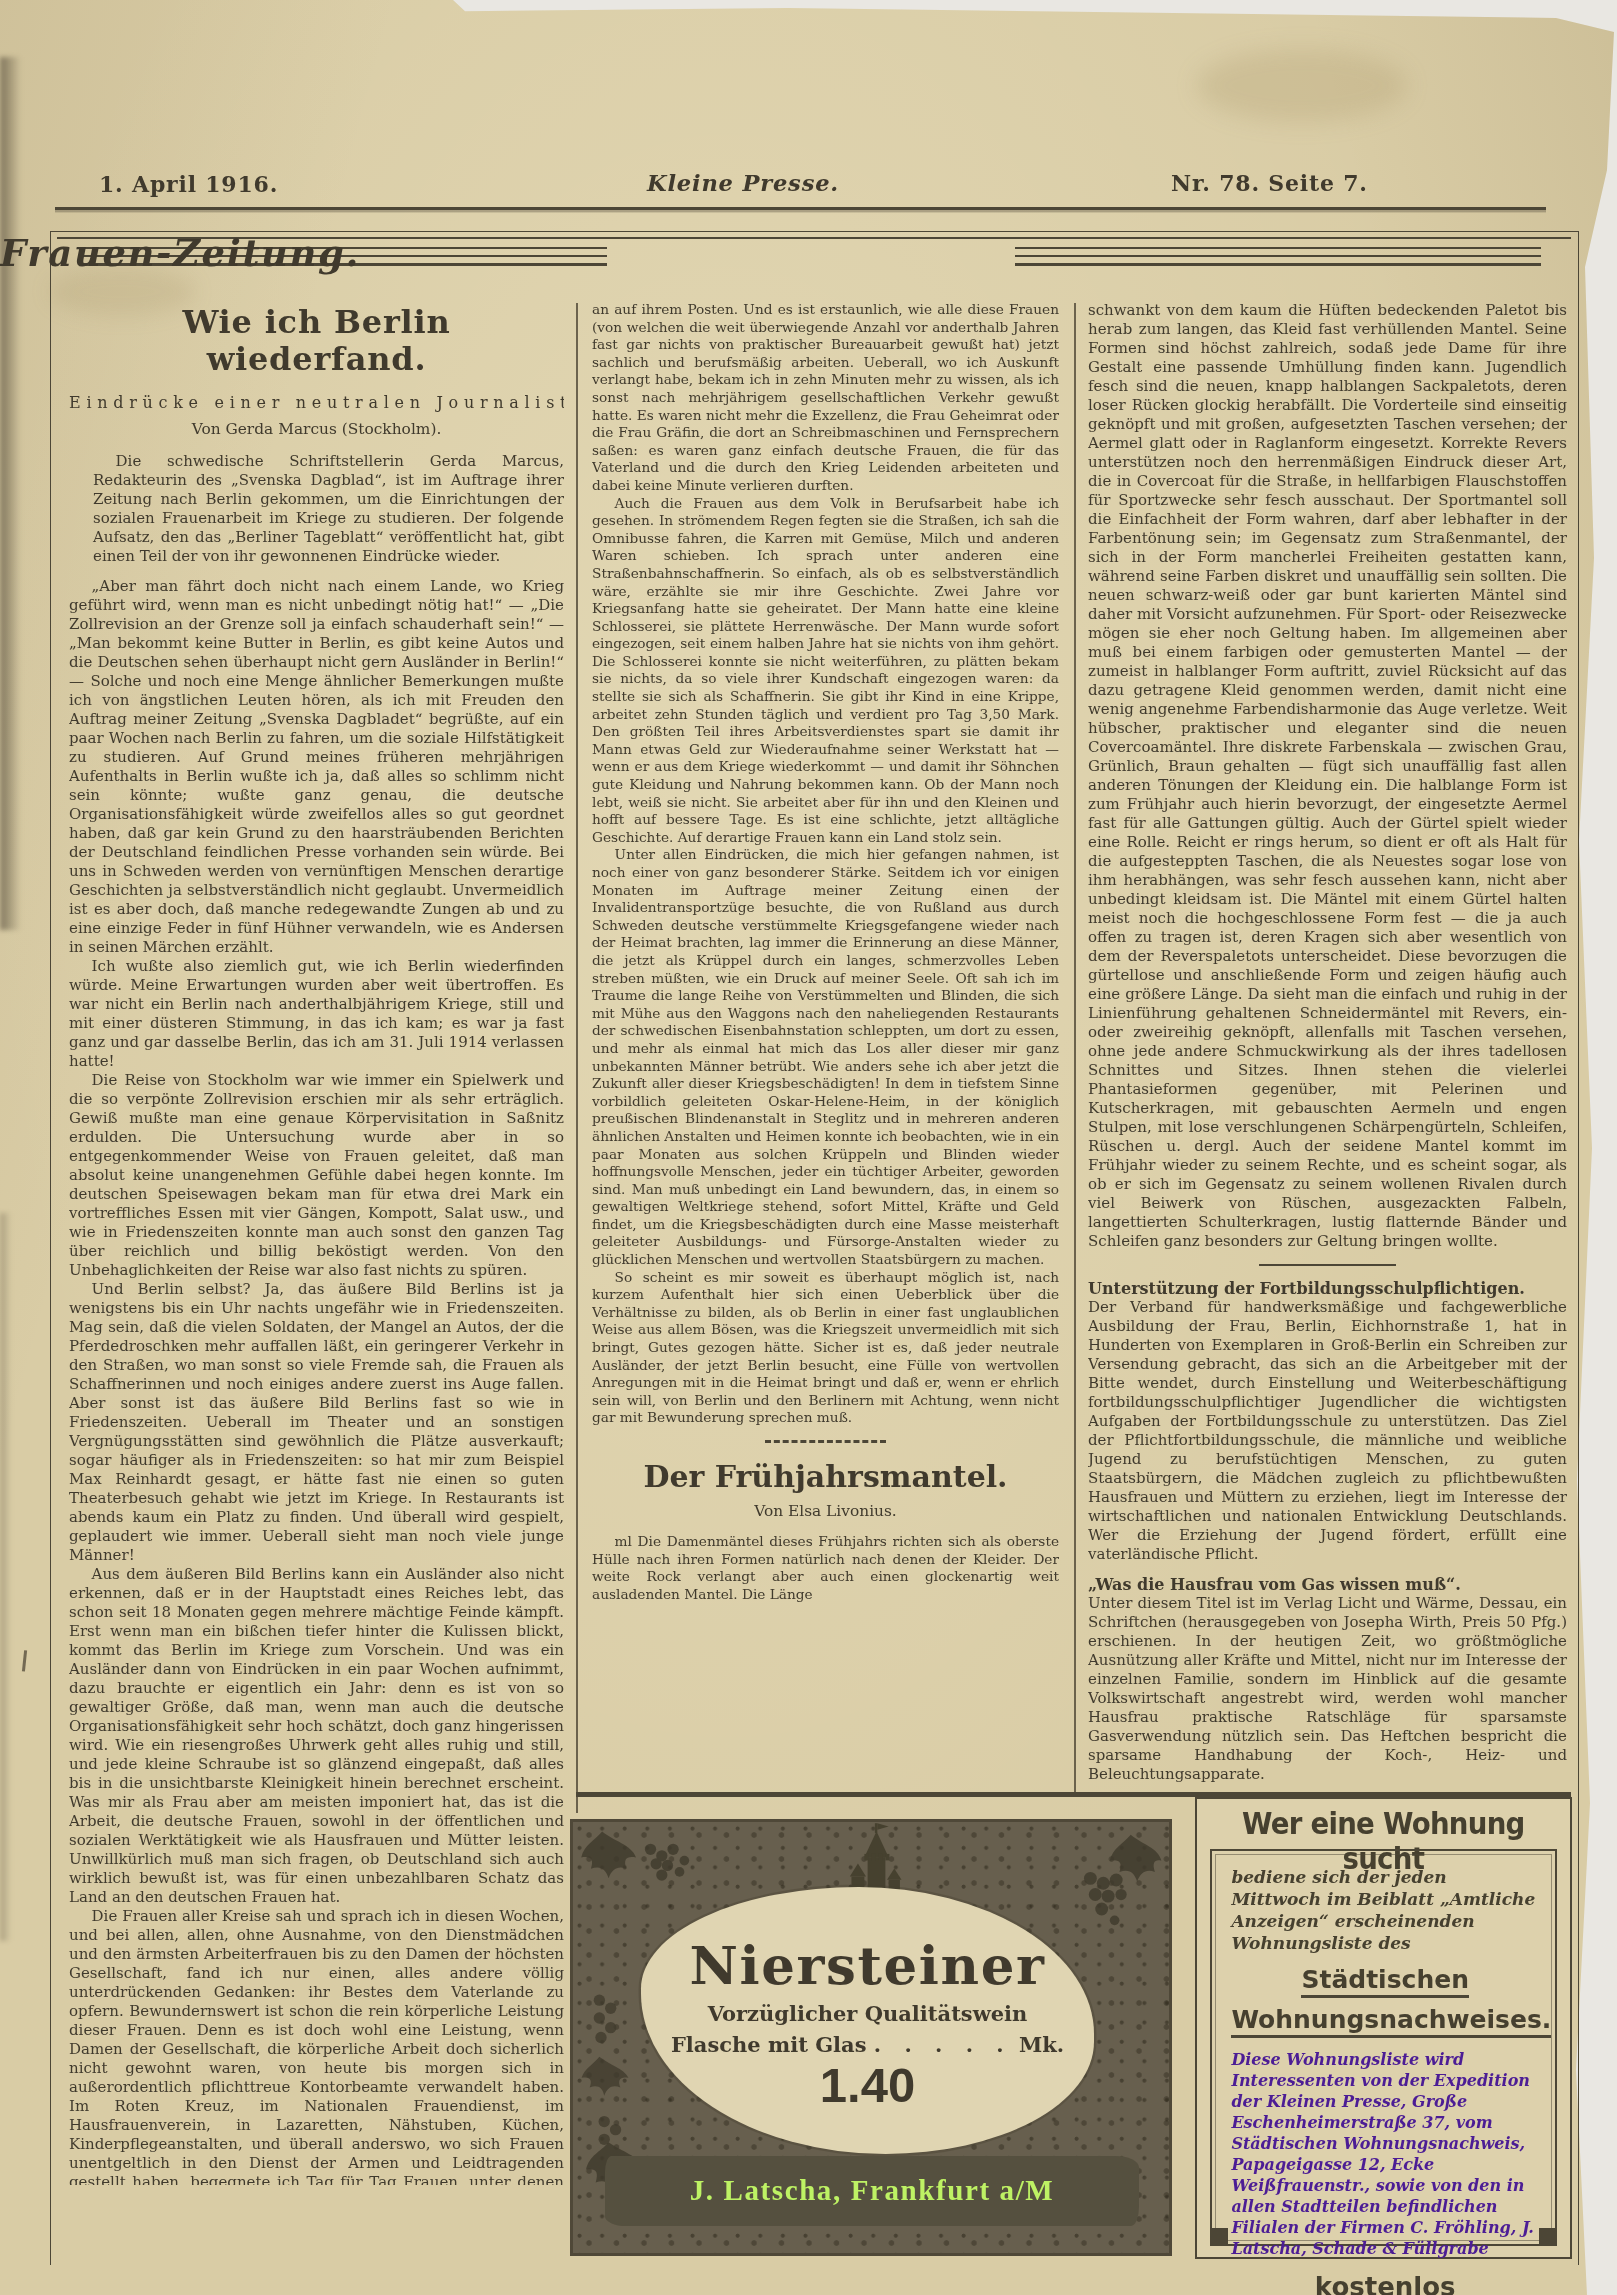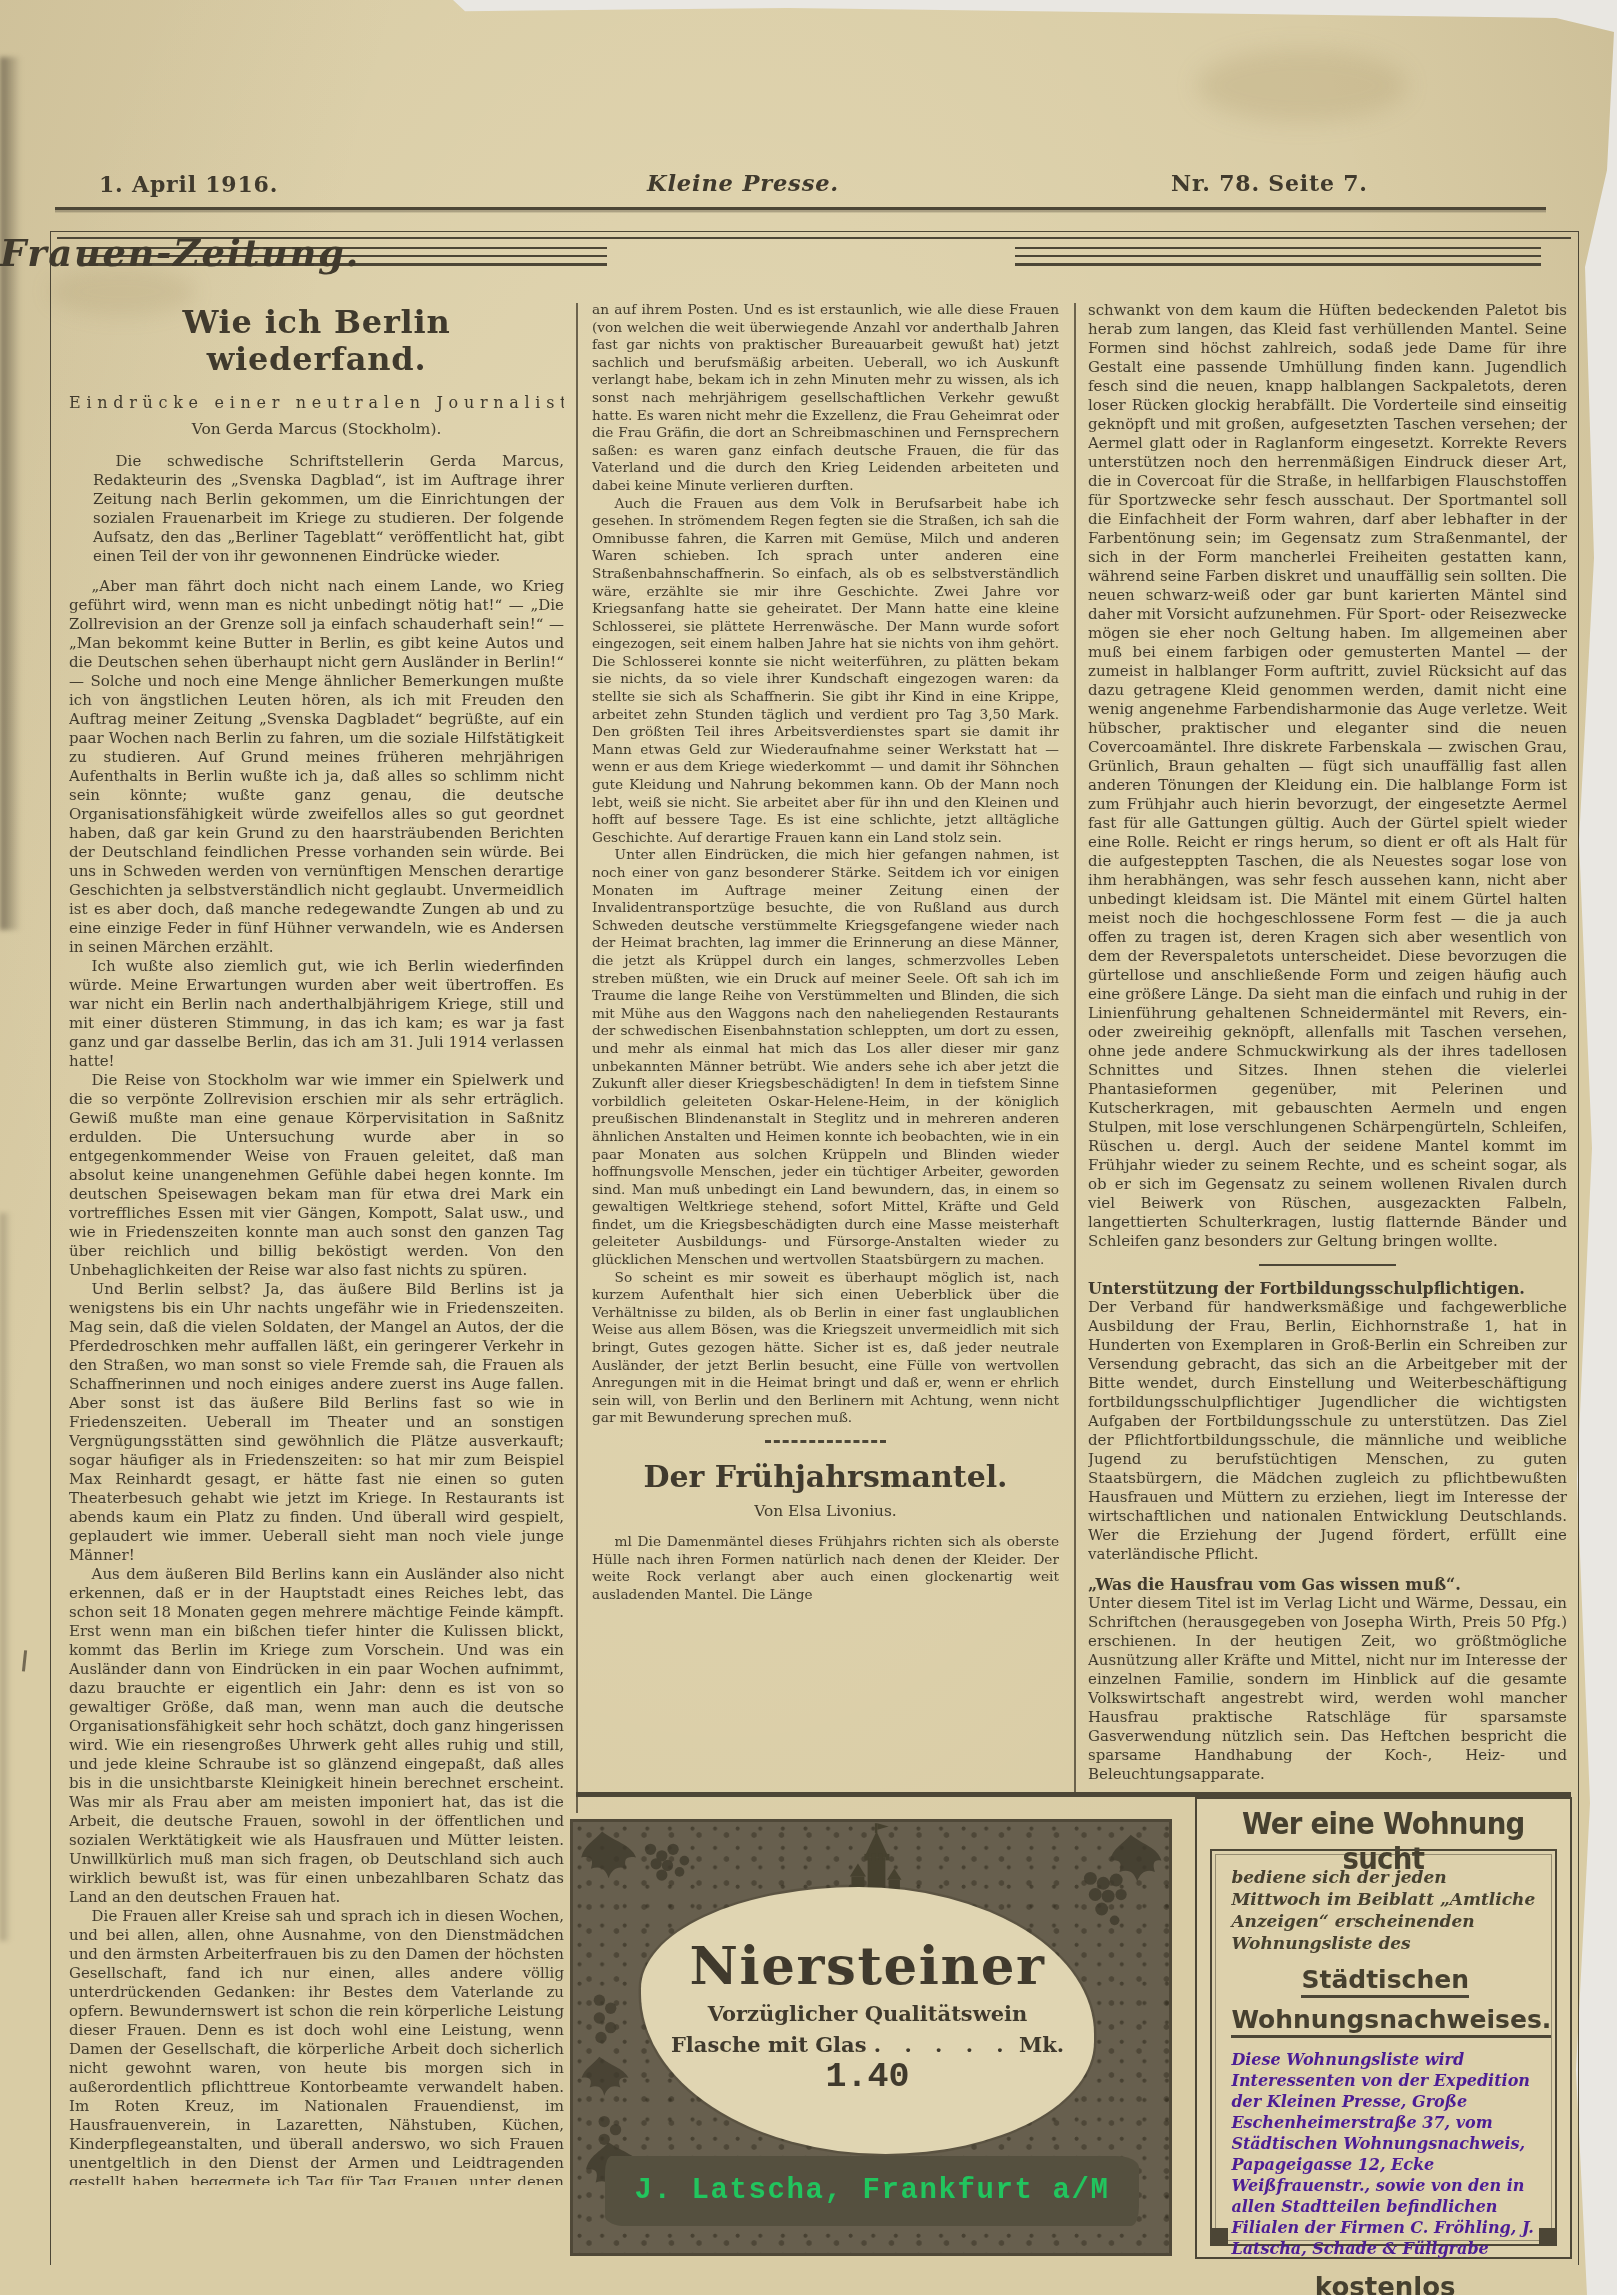--- a/index.html
+++ b/index.html
@@ -86,27 +86,27 @@
     position:absolute;left:68px;top:65px;width:453px;height:267px;
     background:var(--paper-hi);
     border-radius:48% 52% 46% 54% / 38% 55% 42% 60%;
     box-shadow:0 0 0 2.4px rgba(70,62,46,.35);
     text-align:center;
   }
   .wine-title{font-size:53px;font-weight:bold;letter-spacing:1.6px;margin-top:47px;font-style:normal;}
   .wine-sub{font-size:21px;font-weight:bold;margin-top:4.9px;}
   .wine-priceline{font-size:21px;font-weight:bold;margin-top:6.5px;}
   .wine-priceline .dots{letter-spacing:8px;}
-  .wine-price{font-size:35px;font-weight:bold;font-family:Liberation Mono, monospace;}
+  .wine-price{font-size:49px;font-weight:bold;font-family:Liberation Sans, sans-serif;}
   .wine-band{
     position:absolute;left:32px;bottom:27.5px;width:534px;height:70px;
     background:#55503f;border-radius:6.5px 24px 8px 21px/16px 11.3px 19.4px 9.7px;
     display:flex;align-items:center;justify-content:center;
   }
-  .wine-firm{color:#22c55e;font-family:Liberation Mono, monospace;font-weight:bold;font-size:29px;letter-spacing:1.6px;}
+  .wine-firm{color:#bef264;font-family:Liberation Serif, serif;font-weight:bold;font-size:29px;letter-spacing:1.6px;}
   .ad-wine svg{position:absolute;}
   .leaf-tl{left:4.9px;top:3.2px;}  .leaf-tr{right:6.5px;top:8px;} .leaf-bl{left:3.2px;bottom:6.5px;} .leaf-ml{left:1.6px;top:162px;}
   .castle{left:259px;top:-1.6px;}
 
   
   .ad-flat{
     position:absolute;left:1195px;top:1797px;width:377px;height:462px;
     border:2.4px solid var(--rule);box-sizing:border-box;background:rgba(255,250,225,.12);
   }
   .flat-headline{

